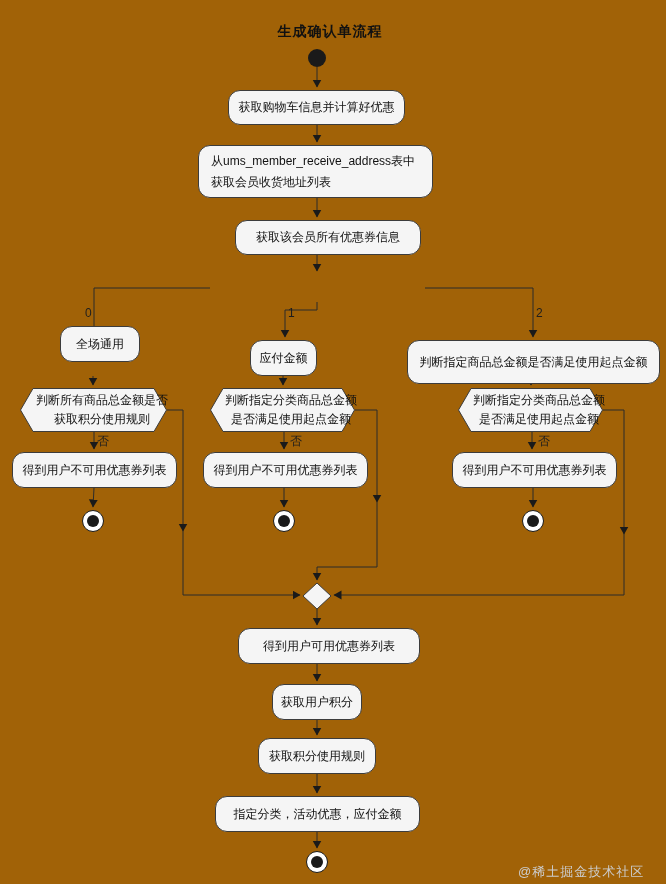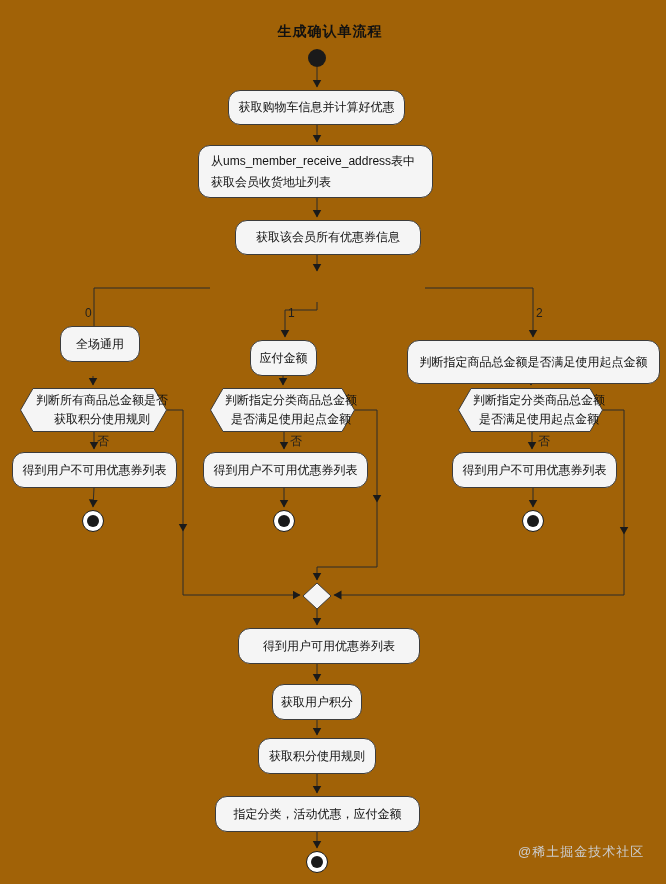--- a/index.html
+++ b/index.html
@@ -28,21 +28,21 @@
     align-items:center;justify-content:center;font-size:12px;line-height:1.55;white-space:nowrap;
   }
   .hex .hex-label.align-left{align-items:center;padding-left:17px;box-sizing:border-box;}
   .start-node{position:absolute;width:18px;height:18px;border-radius:50%;background:#1a1a1a;}
   .end-node{
     position:absolute;width:22px;height:22px;border-radius:50%;border:1.5px solid #1a1a1a;
     background:#ffffff;box-sizing:border-box;display:flex;align-items:center;justify-content:center;
   }
   .end-node .dot{width:12px;height:12px;border-radius:50%;background:#1a1a1a;}
   .edge-label{position:absolute;font-size:12px;color:#1e1e1e;}
-  .watermark{position:absolute;left:518px;top:843px;font-size:13px;color:#cccccc;letter-spacing:1px;}
+  .watermark{position:absolute;left:518px;top:863px;font-size:13px;color:#cccccc;letter-spacing:1px;}
   polyline{fill:none;stroke:#2b2b2b;stroke-width:1;}
 </style>
 </head>
 <body>
 
 <div class="canvas">
 
   <div class="diagram-title">生成确认单流程</div>
 
   <svg class="edges" width="666" height="884" viewBox="0 0 666 884" xmlns="http://www.w3.org/2000/svg">

